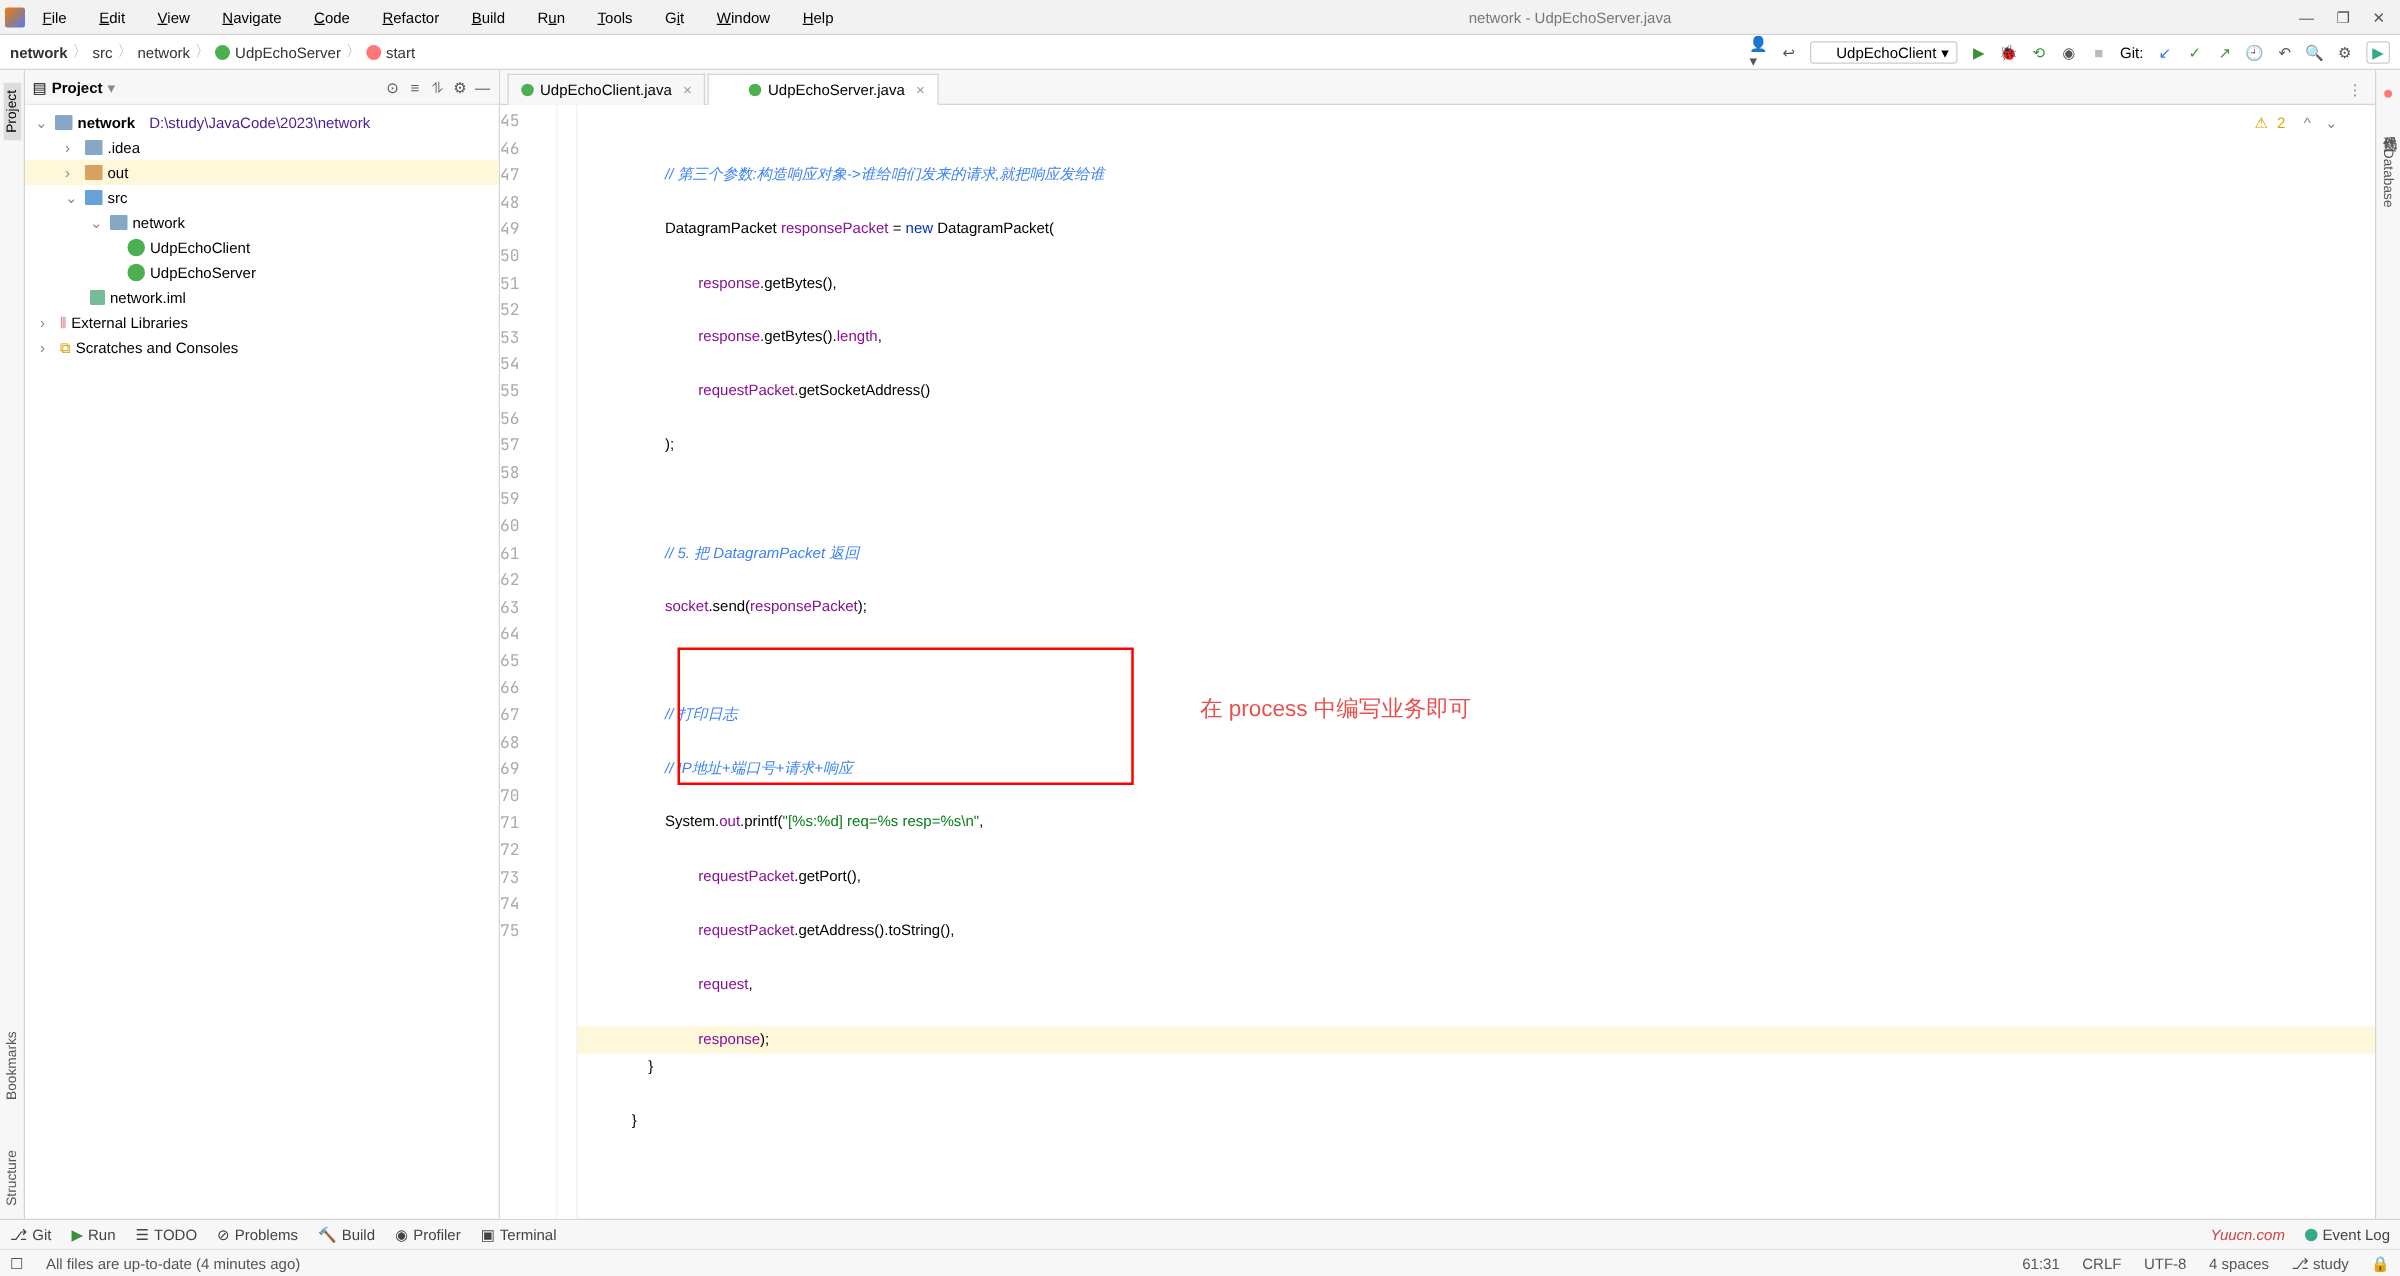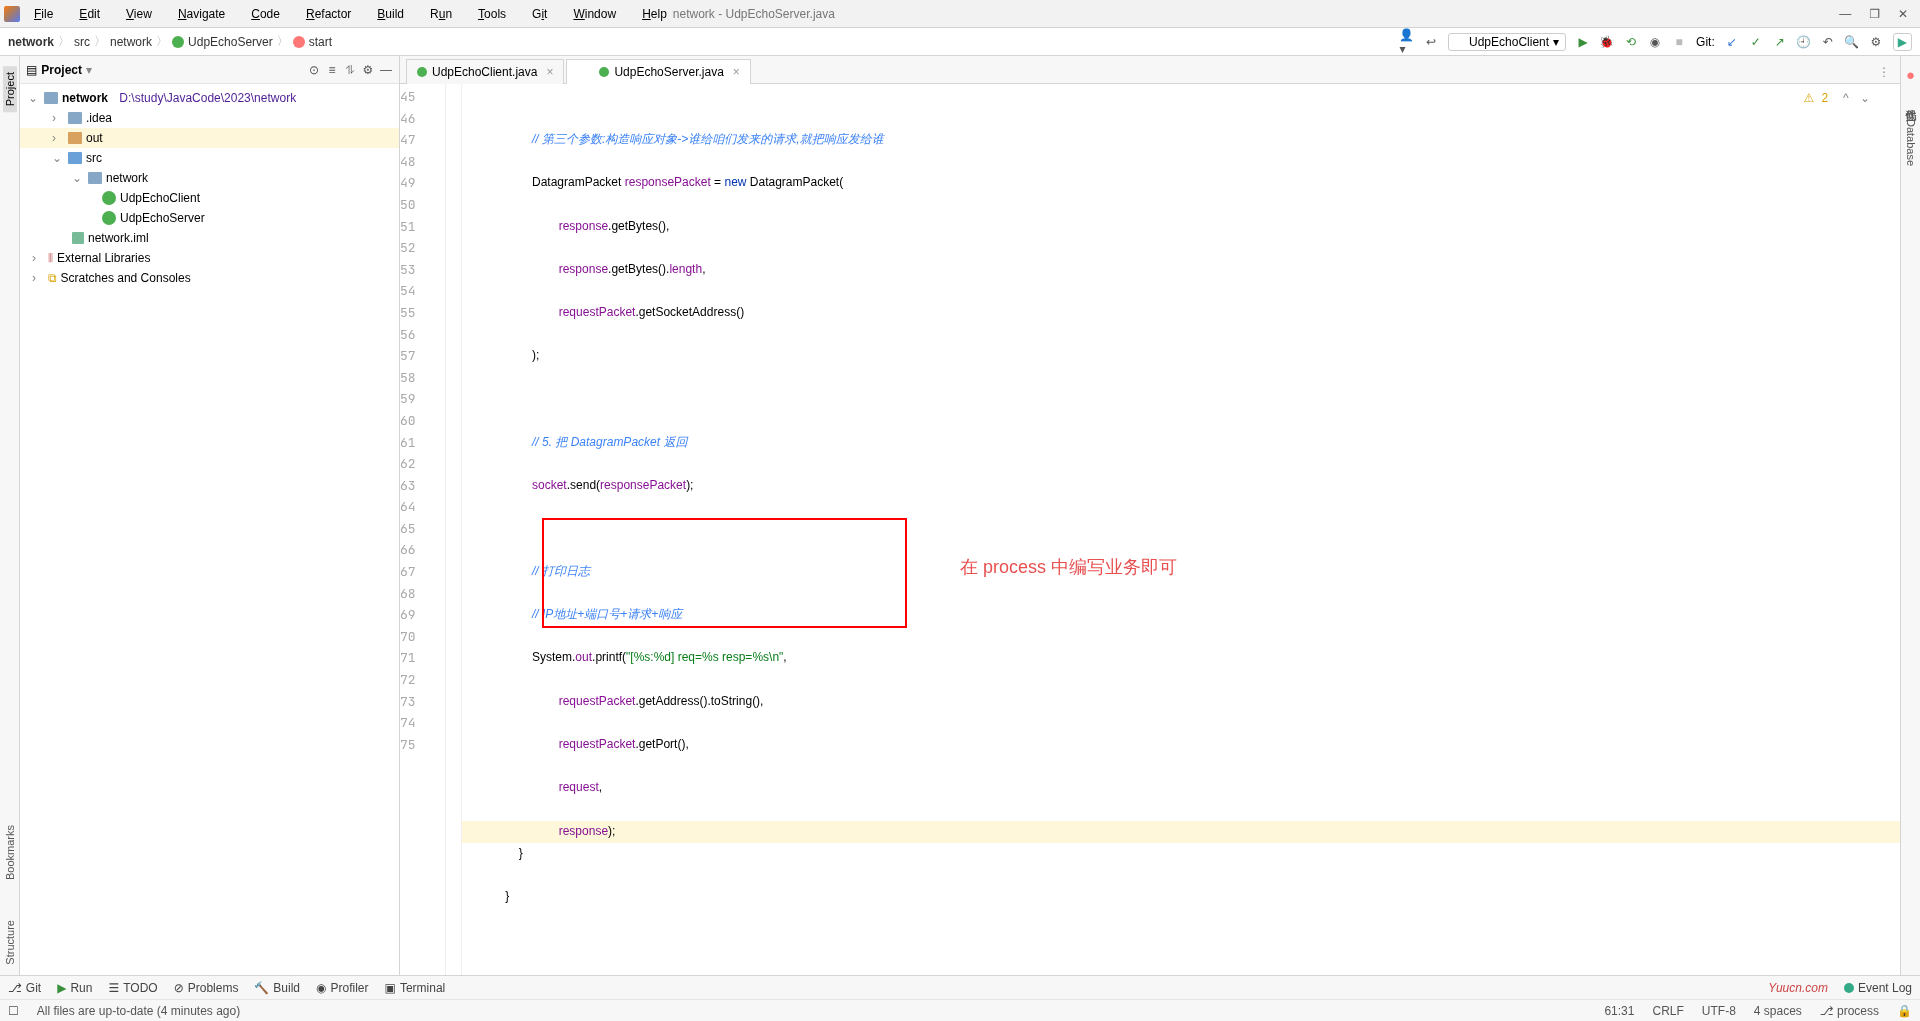--- a/index.html
+++ b/index.html
@@ -3,21 +3,21 @@
 <meta charset="utf-8">
 <style>
 * { margin: 0; padding: 0; box-sizing: border-box; font-family: "Segoe UI", Arial, sans-serif; font-size: 12px; }
 body { background: #fff; color: #000; overflow: hidden; }
 .window { width: 1920px; height: 1021px; display: flex; flex-direction: column; }
 .titlebar { height: 28px; background: #f2f2f2; display: flex; align-items: center; padding: 0 4px; border-bottom: 1px solid #d4d4d4; }
 .titlebar .logo { width: 16px; height: 16px; background: linear-gradient(135deg,#f97a12,#b07b58 40%,#577cf3); border-radius: 2px; margin-right: 8px; }
 .menubar { display: flex; gap: 14px; }
 .menubar span { padding: 2px 6px; cursor: pointer; }
 .menubar span u { text-decoration: underline; }
-.title-text { flex: 1; color: #777; font-size: 12px; }
+.title-text { flex: 1; text-align: center; color: #777; font-size: 12px; }
 .win-controls { display: flex; gap: 18px; padding-right: 8px; color: #555; }
 .navbar { height: 28px; background: #fff; display: flex; align-items: center; padding: 0 8px; border-bottom: 1px solid #d4d4d4; }
 .crumb { display: flex; align-items: center; gap: 4px; color: #333; }
 .crumb .sep { color: #aaa; }
 .crumb .cicon { width: 12px; height: 12px; border-radius: 50%; background: #4caf50; display: inline-block; }
 .crumb .micon { width: 12px; height: 12px; border-radius: 50%; background: #f77; display: inline-block; }
 .nav-right { margin-left: auto; display: flex; align-items: center; gap: 10px; }
 .nav-right .sel { border: 1px solid #ccc; padding: 1px 6px; border-radius: 3px; display: flex; align-items: center; gap: 4px; background: #fff; }
 .nav-right .tri { border: 1px solid #ccc; padding: 1px 4px; border-radius: 3px; color: #3a8; }
 .icn { width: 14px; height: 14px; display: inline-flex; align-items: center; justify-content: center; color: #555; }
@@ -229,22 +229,22 @@
 <div class="code-line">                    <span class="c-fld">response</span>.getBytes().<span class="c-fld">length</span>,</div>
 <div class="code-line">                    <span class="c-fld">requestPacket</span>.getSocketAddress()</div>
 <div class="code-line">            );</div>
 <div class="code-line"> </div>
 <div class="code-line"><span class="c-com">            // 5. 把 DatagramPacket 返回</span></div>
 <div class="code-line">            <span class="c-fld">socket</span>.send(<span class="c-fld">responsePacket</span>);</div>
 <div class="code-line"> </div>
 <div class="code-line"><span class="c-com">            // 打印日志</span></div>
 <div class="code-line"><span class="c-com">            // IP地址+端口号+请求+响应</span></div>
 <div class="code-line">            System.<span class="c-fld">out</span>.printf(<span class="c-str">"[%s:%d] req=%s resp=%s\n"</span>,</div>
+<div class="code-line">                    <span class="c-fld">requestPacket</span>.getPort(),</div>
 <div class="code-line">                    <span class="c-fld">requestPacket</span>.getAddress().toString(),</div>
-<div class="code-line">                    <span class="c-fld">requestPacket</span>.getPort(),</div>
 <div class="code-line">                    <span class="c-fld">request</span>,</div>
 <div class="code-line hl">                    <span class="c-fld">response</span>);</div>
 <div class="code-line">        }</div>
 <div class="code-line">    }</div>
 <div class="code-line"> </div>
 <div class="code-line"></div>
 
 
 
 
@@ -287,16 +287,16 @@
   </div>
 
   <div class="statusbar">
     <span>☐</span>
     <span>All files are up-to-date (4 minutes ago)</span>
     <span class="gap"></span>
     <span>61:31</span>
     <span>CRLF</span>
     <span>UTF-8</span>
     <span>4 spaces</span>
-    <span>⎇ <span>process</span></span>
+    <span>⎇ <span>study</span></span>
     <span>🔒</span>
   </div>
 </div>
 
 </body></html>

